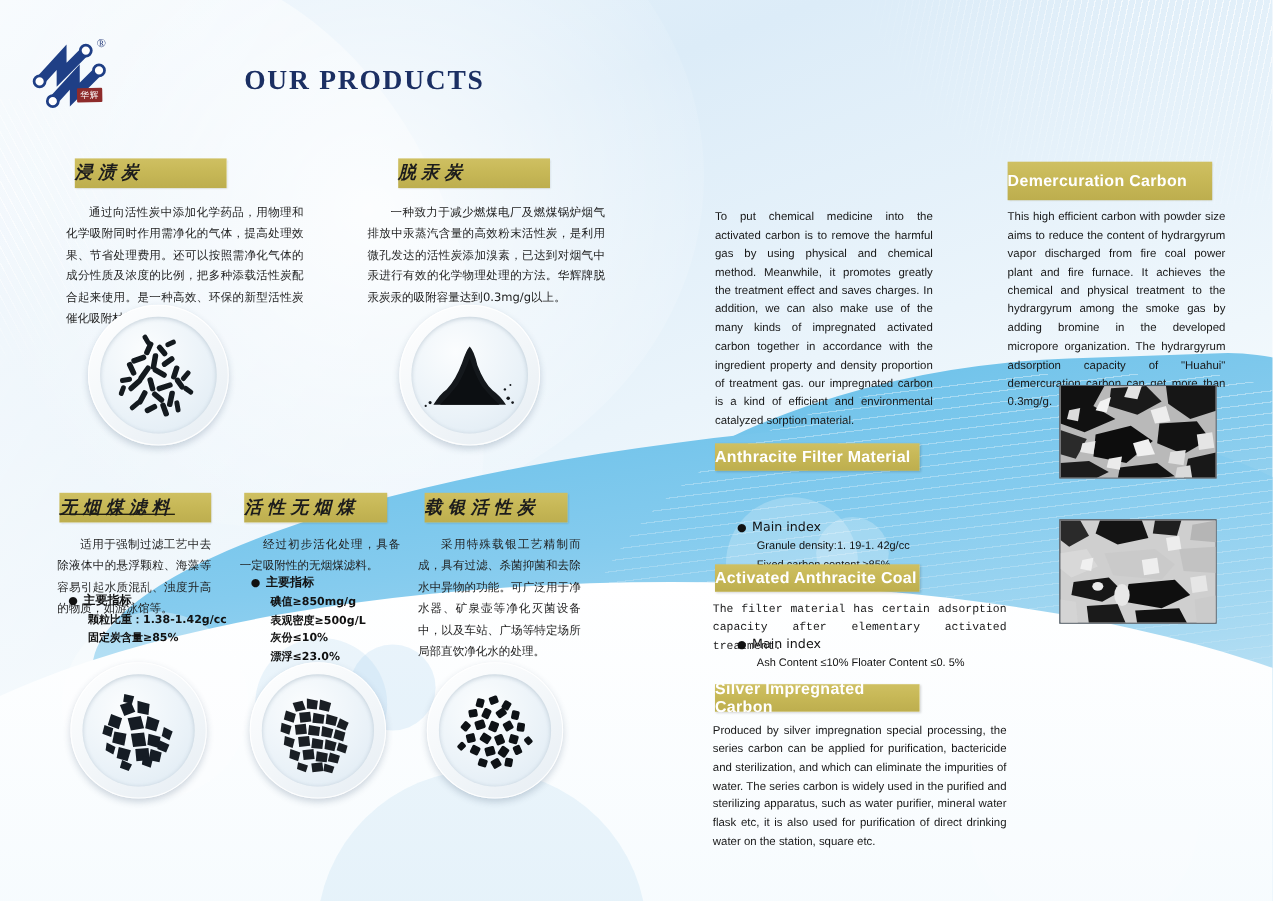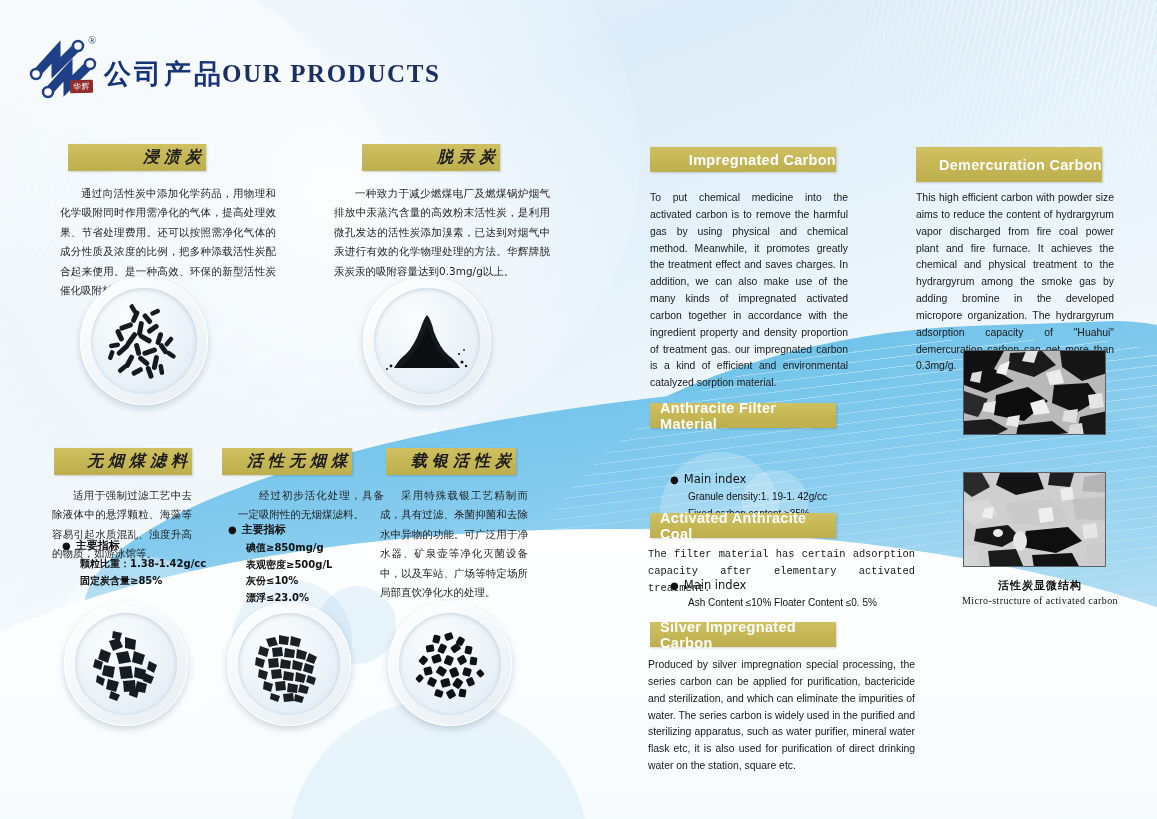--- a/index.html
+++ b/index.html
@@ -116,21 +116,21 @@
     font-size: 25px; color: #1b2f63; letter-spacing: 1.6px;
     font-family: "Liberation Serif", "DejaVu Serif", serif;
     font-weight: 600;
   }
 
   
   .gold-bar {
     position: absolute;
     background: linear-gradient(180deg,#cfc062 0%, #c7b857 45%, #bdae4e 100%);
     box-shadow: 1px 1px 2px rgba(0,0,0,.16);
-    display: flex; align-items: center; justify-content: flex-end; padding-left: 10px;
+    display: flex; align-items: center; justify-content: flex-start;
   }
   .gold-bar.cn span {
     color: #1c1c1c; font-weight: bold; font-size: 16px; letter-spacing: 5px;
     font-family: "DejaVu Sans", "Liberation Sans", sans-serif;
     font-style: italic;
   }
   .gold-bar.en span {
     color: #ffffff; font-weight: bold; font-size: 14.5px; letter-spacing: .3px;
     font-family: "Liberation Sans", sans-serif;
   }
@@ -218,21 +218,20 @@
           <path d="M22 58 L42 36 L42 52 L64 30"></path>
         </g>
         <circle cx="10" cy="40" r="5" fill="#fff" stroke="#1f3f86" stroke-width="2.5"></circle>
         <circle cx="52" cy="12" r="5" fill="#fff" stroke="#1f3f86" stroke-width="2.5"></circle>
         <circle cx="22" cy="58" r="5" fill="#fff" stroke="#1f3f86" stroke-width="2.5"></circle>
         <circle cx="64" cy="30" r="5" fill="#fff" stroke="#1f3f86" stroke-width="2.5"></circle>
       </svg>
       <span class="logo-reg">®</span>
       <span class="logo-tag">华辉</span>
     </div>
-    <div class="title-cn">公司产品</div>
     <div class="title-en">OUR PRODUCTS</div>
   </div>
 
   <div class="gold-bar cn" style="left:68px; top:144px; width:138px; height:27px;">
     <span>浸渍炭</span>
   </div>
   <div class="cn-body" style="left:60px; top:184px; width:216px;">通过向活性炭中添加化学药品，用物理和化学吸附同时作用需净化的气体，提高处理效果、节省处理费用。还可以按照需净化气体的成分性质及浓度的比例，把多种添载活性炭配合起来使用。是一种高效、环保的新型活性炭催化吸附材料。</div>
   <div class="photo-circle" style="left:80px; top:277px; width:128px; height:128px;">
     <div class="photo-inner">
       <svg width="100%" height="100%" viewBox="0 0 106 106">
@@ -280,31 +279,28 @@
         <circle cx="88" cy="74" r="1.6" fill="#14181c"></circle>
         <circle cx="92" cy="78" r="1.2" fill="#14181c"></circle>
         <circle cx="85" cy="66" r="1.1" fill="#14181c"></circle>
         <circle cx="17" cy="78" r="1.4" fill="#14181c"></circle>
         <circle cx="13" cy="81" r="1" fill="#14181c"></circle>
         <circle cx="90" cy="62" r="0.9" fill="#14181c"></circle>
       </svg>
     </div>
   </div>
 
-  <div class="gold-bar en" style="left:650px; top:147px; width:186px; height:25px;">
-    <span>Impregnated Carbon</span>
-  </div>
   <div class="en-body" style="left:650px; top:190px; width:198px;">To put chemical medicine into the activated carbon is to remove the harmful gas by using physical and chemical method. Meanwhile, it promotes greatly the treatment effect and saves charges. In addition, we can also make use of the many kinds of impregnated activated carbon together in accordance with the ingredient property and density proportion of treatment gas. our impregnated carbon is a kind of efficient and environmental catalyzed sorption material.</div>
 
   <div class="gold-bar en" style="left:916px; top:147px; width:186px; height:35px;">
     <span>Demercuration Carbon</span>
   </div>
   <div class="en-body" style="left:916px; top:190px; width:198px;">This high efficient carbon with powder size aims to reduce the content of hydrargyrum vapor discharged from fire coal power plant and fire furnace. It achieves the chemical and physical treatment to the hydrargyrum among the smoke gas by adding bromine in the developed micropore organization. The hydrargyrum adsorption capacity of "Huahui" demercuration carbon can get more than 0.3mg/g.</div>
 
-  <div class="gold-bar cn" style="left:54px; top:448px; width:138px; height:27px;">
+  <div class="gold-bar cn" style="left:54px; top:448px; width:138px; height:27px;text-decoration:underline;">
     <span>无烟煤滤料</span>
   </div>
   <div class="cn-body" style="left:52px; top:486px; width:140px;">适用于强制过滤工艺中去除液体中的悬浮颗粒、海藻等容易引起水质混乱、浊度升高的物质，如游泳馆等。</div>
   <div class="spec-block" style="left:62px; top:538px; width:160px;">
     <div class="spec-head">
       <span class="dot">●</span><span>主要指标</span>
     </div>
     <div class="spec-line">颗粒比重：1.38-1.42g/cc</div>
     <div class="spec-line">固定炭含量≥85%</div>
   </div>
@@ -331,21 +327,21 @@
           <polygon points="22,62 30,66 28,73 21,69"></polygon>
           <polygon points="70,60 79,64 76,71 68,68"></polygon>
         </g>
       </svg>
     </div>
   </div>
 
   <div class="gold-bar cn" style="left:222px; top:448px; width:130px; height:27px;">
     <span>活性无烟煤</span>
   </div>
-  <div class="cn-body" style="left:218px; top:486px; width:146px;margin-left:20px;">经过初步活化处理，具备一定吸附性的无烟煤滤料。</div>
+  <div class="cn-body" style="left:218px; top:486px; width:146px;">经过初步活化处理，具备一定吸附性的无烟煤滤料。</div>
   <div class="spec-block" style="left:228px; top:522px; width:150px;">
     <div class="spec-head">
       <span class="dot">●</span><span>主要指标</span>
     </div>
     <div class="spec-line">碘值≥850mg/g</div>
     <div class="spec-line">表观密度≥500g/L</div>
     <div class="spec-line">灰份≤10%</div>
     <div class="spec-line">漂浮≤23.0%</div>
   </div>
   <div class="photo-circle" style="left:227px; top:602px; width:124px; height:124px;">
@@ -490,18 +486,14 @@
       <path d="M122 72 L143 68 L143 95 L124 95 Z" fill="#cbcbcb"></path>
       <ellipse cx="56" cy="68" rx="7" ry="10" fill="#e8e8e8"></ellipse>
       <ellipse cx="34" cy="60" rx="5" ry="4" fill="#ebebeb"></ellipse>
       <path d="M20 36 L30 34 L28 46 L18 44 Z" fill="#f0f0f0"></path>
       <path d="M74 36 L88 34 L90 48 L76 50 Z" fill="#eeeeee"></path>
       <path d="M118 52 L132 50 L134 64 L120 66 Z" fill="#e6e6e6"></path>
       <path d="M96 16 L108 14 L110 26 L98 28 Z" fill="#ededed"></path>
     </svg>
   </div>
 
-  <div class="sem-caption" style="left:940px; top:578px;">
-    <div class="cn">活性炭显微结构</div>
-    <div class="en">Micro-structure of activated carbon</div>
-  </div>
 
 </div>
 
 </body></html>

